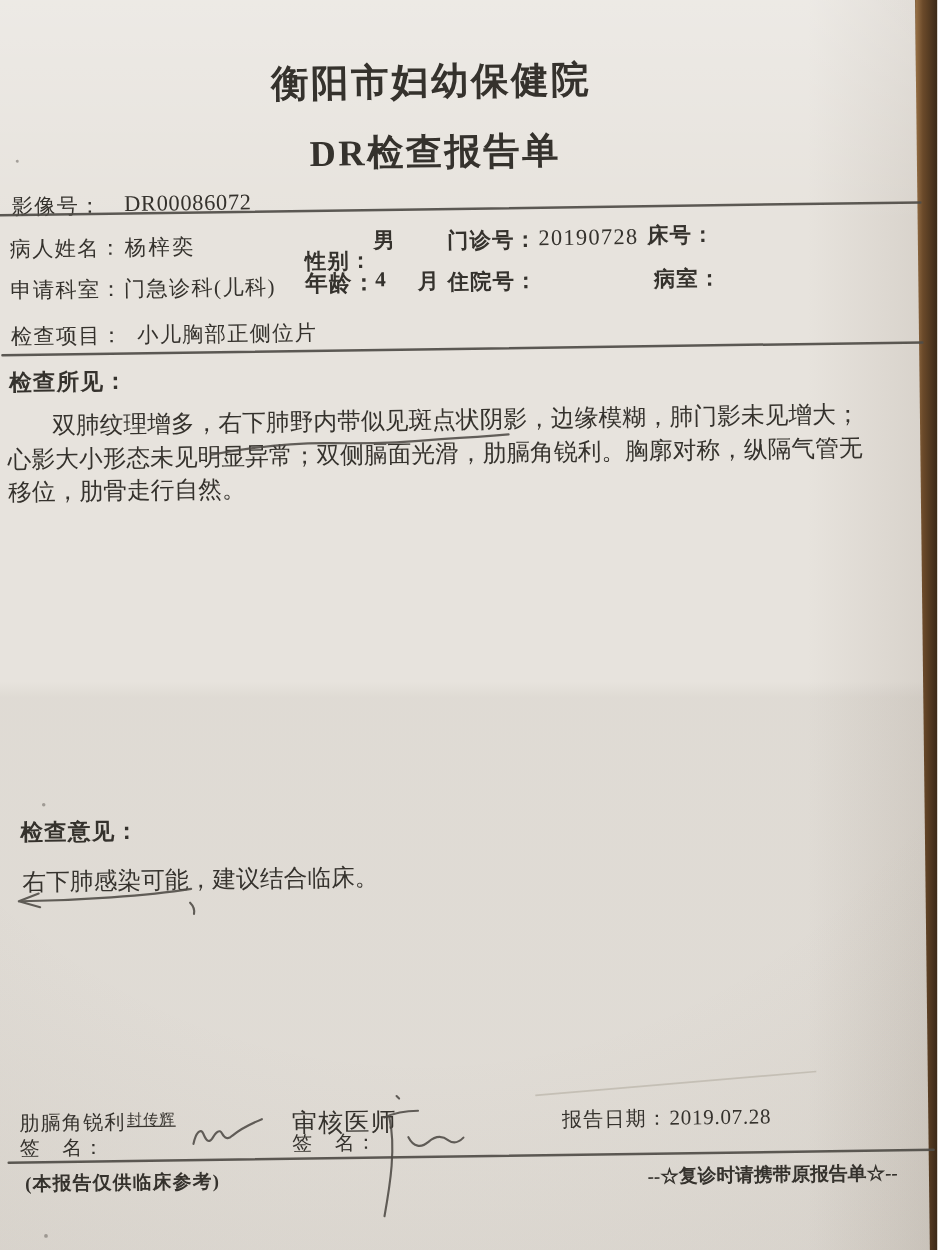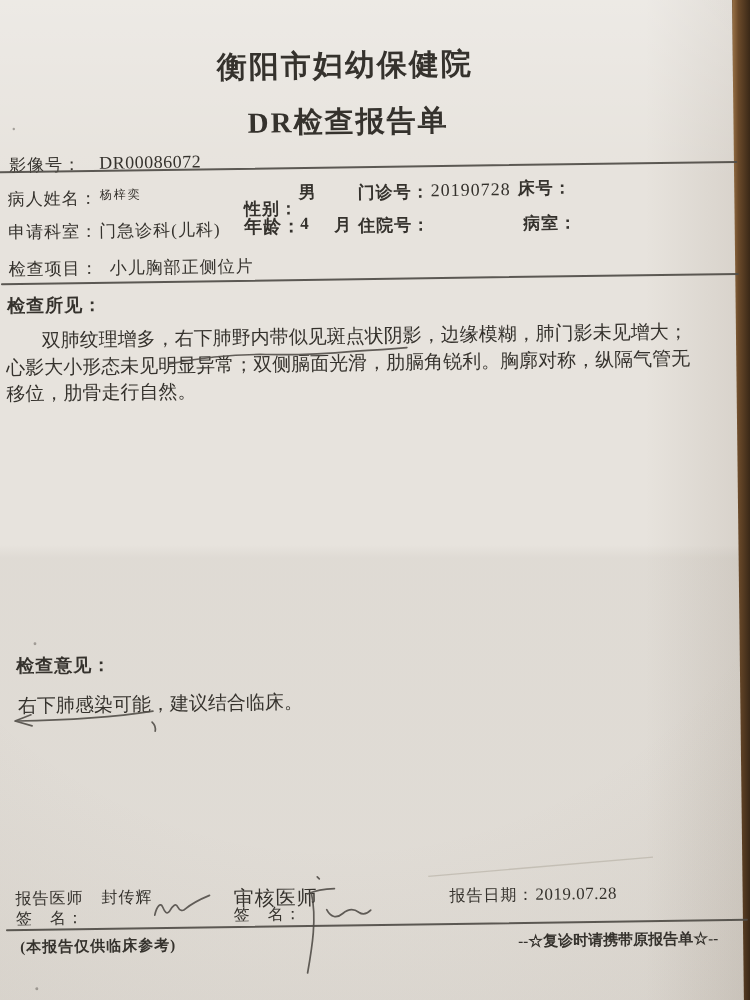--- a/index.html
+++ b/index.html
@@ -43,21 +43,21 @@
 <div class="sheet">
 
   <div class="t b" style="left:223px;top:45px;font-size:30px;letter-spacing:2px;">衡阳市妇幼保健院</div>
   <div class="t b" style="left:253px;top:102px;font-size:29px;letter-spacing:2px;">DR检查报告单</div>
 
   <div class="t" style="left:14px;top:149px;font-size:17px;">影像号：</div>
   <div class="t" style="left:104px;top:149px;font-size:18px;letter-spacing:0.5px;">DR00086072</div>
   <div class="hr" style="left:4px;top:166px;width:738px;"></div>
 
   <div class="t" style="left:12px;top:183px;font-size:17px;">病人姓名：</div>
-  <div class="t" style="left:104px;top:183px;font-size:12px;letter-spacing:2px;text-align:right;">杨梓奕</div>
+  <div class="t" style="left:104px;top:183px;font-size:17px;letter-spacing:2px;text-align:right;">杨梓奕</div>
   <div class="t b" style="left:248px;top:196px;font-size:17px;text-align:right;">性别：</div>
   <div class="t b" style="left:303px;top:180px;font-size:17px;">男</div>
   <div class="t b" style="left:362px;top:181px;font-size:17px;">门诊号：</div>
   <div class="t" style="left:435px;top:181px;font-size:18px;">20190728</div>
   <div class="t b" style="left:522px;top:179px;font-size:17px;">床号：</div>
 
   <div class="t" style="left:12px;top:216px;font-size:17px;">申请科室：</div>
   <div class="t" style="left:103px;top:216px;font-size:17px;">门急诊科(儿科)</div>
   <div class="t b" style="left:248px;top:213px;font-size:18px;">年龄：</div>
   <div class="t b" style="left:304px;top:213px;font-size:17px;">4</div>
@@ -70,23 +70,23 @@
   <div class="hr" style="left:4px;top:278px;width:738px;"></div>
 
   <div class="t b" style="left:10px;top:289px;font-size:18px;">检查所见：</div>
   <div class="t" style="left:44px;top:323px;font-size:19px;letter-spacing:0;">双肺纹理增多，右下肺野内带似见斑点状阴影，边缘模糊，肺门影未见增大；</div>
   <div class="t" style="left:8px;top:350px;font-size:19px;letter-spacing:0;">心影大小形态未见明显异常；双侧膈面光滑，肋膈角锐利。胸廓对称，纵隔气管无</div>
   <div class="t" style="left:8px;top:376px;font-size:19px;letter-spacing:0;">移位，肋骨走行自然。</div>
 
   <div class="t b" style="left:14px;top:649px;font-size:18px;">检查意见：</div>
   <div class="t" style="left:15px;top:688px;font-size:19px;letter-spacing:0;">右下肺感染可能，建议结合临床。</div>
 
-  <div class="t" style="left:10px;top:884px;font-size:16px;">报告医师</div>
+  <div class="t" style="left:10px;top:884px;font-size:16px;">肋膈角锐利</div>
   <div class="t" style="left:10px;top:904px;font-size:16px;">签　名：</div>
-  <div class="t" style="left:96px;top:884px;font-size:16px;">封传辉</div>
+  <div class="t" style="left:96px;top:884px;font-size:12px;text-decoration:underline;">封传辉</div>
   <div class="t" style="left:228px;top:883px;font-size:20px;">审核医师</div>
   <div class="t" style="left:228px;top:903px;font-size:16px;">签　名：</div>
   <div class="t" style="left:444px;top:887px;font-size:16px;">报告日期：</div>
   <div class="t" style="left:530px;top:887px;font-size:17px;letter-spacing:0.5px;">2019.07.28</div>
   <div class="hr" style="left:0px;top:924px;width:742px;height:2px;"></div>
   <div class="t b" style="left:14px;top:933px;font-size:15px;">(本报告仅供临床参考)</div>
   <div class="t b" style="left:512px;top:934px;font-size:15px;letter-spacing:0;">--☆复诊时请携带原报告单☆--</div>
 
   <svg class="pen" viewBox="0 0 750 1000">
     <g stroke="#4e4a45" stroke-width="1.7" fill="none" stroke-linecap="round" opacity="0.88">

